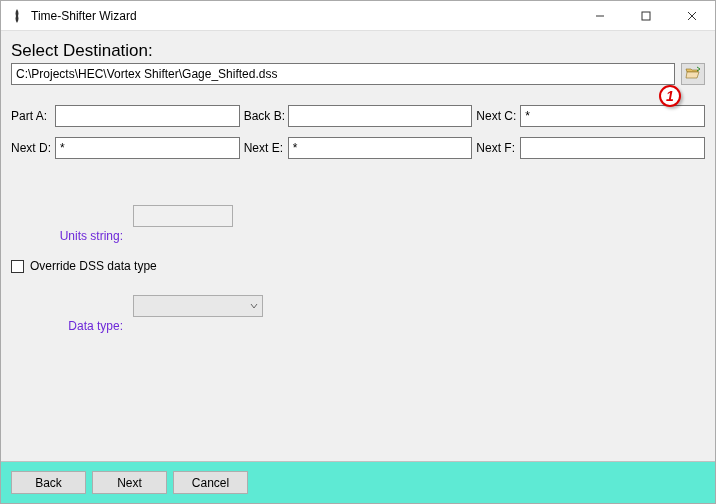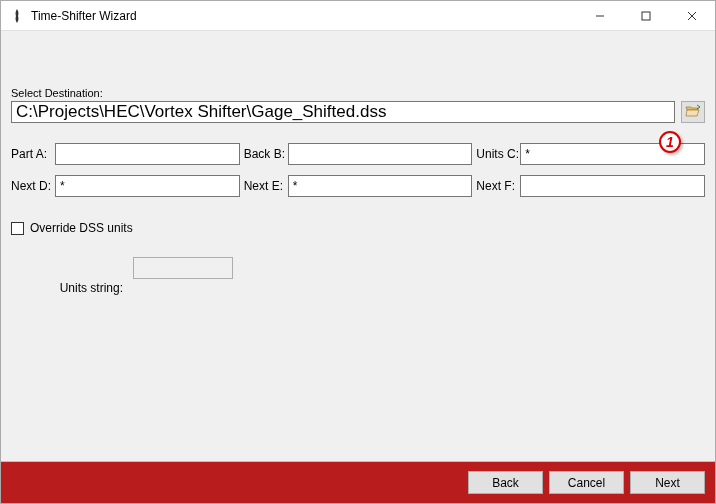--- a/index.html
+++ b/index.html
@@ -9,21 +9,20 @@
     font-size: 12px;
     color: #000;
     background: #fff;
   }
   .window {
     width: 716px; height: 504px;
     background: #f0f0f0;
     border: 1px solid #aaa;
     display: flex; flex-direction: column;
     position: relative;
-    gap: 46px;
   }
   .titlebar {
     height: 30px;
     background: #fff;
     border-bottom: 1px solid #e0e0e0;
     display: flex; align-items: center;
     padding-left: 8px;
   }
   .titlebar .app-icon {
     width: 16px; height: 16px;
@@ -36,33 +35,33 @@
     width: 46px; height: 30px;
     display: flex; align-items: center; justify-content: center;
     color: #555;
   }
   .content {
     flex: 1 1 auto;
     padding: 10px 10px 0 10px;
     display: flex; flex-direction: column;
     position: relative;
   }
-  .label { font-size: 11px; }
+  .label { font-size: 17px; }
   .row-dest {
     display: flex; align-items: center;
     margin-top: 2px;
     gap: 6px;
   }
   .dest-input {
     flex: 1 1 auto;
     height: 22px;
     border: 1px solid #767676;
     background: #fff;
     padding: 0 4px;
-    font-size: 17px;
+    font-size: 12px;
     font-family: inherit;
   }
   .browse-btn {
     width: 24px; height: 22px;
     border: 1px solid #adadad;
     background: #e1e1e1;
     display: flex; align-items: center; justify-content: center;
     position: relative;
   }
   .callout {
@@ -103,43 +102,43 @@
   .chk {
     width: 13px; height: 13px;
     border: 1px solid #333;
     background: #fff;
   }
   .sub-row {
     display: flex; align-items: center;
     margin-top: 6px; margin-left: 36px;
     gap: 10px;
   }
-  .sub-row .slabel { width: 76px; text-align: right; color: #000000; margin-top: 40px; }
+  .sub-row .slabel { width: 76px; text-align: right; color: #6d28d9; margin-top: 40px; }
   .units-input {
     width: 100px; height: 22px;
     border: 1px solid #adadad;
     background: #f0f0f0;
     padding: 0 4px;
     font-size: 12px;
     font-family: inherit;
   }
   .combo {
     width: 130px; height: 22px;
     border: 1px solid #adadad;
     background: #e8e8e8;
     display: flex; align-items: center; justify-content: flex-end;
     padding-right: 4px;
   }
   .combo .arrow { color: #666; font-size: 10px; }
   .footer {
     border-top: 1px solid #c0c0c0;
     height: 42px;
-    display: flex; align-items: center; justify-content: flex-end;
+    display: flex; align-items: center; 
     padding: 0 10px; gap: 6px;
-    background: #b91c1c;
+    background: #5eead4;
   }
   .btn {
     width: 75px; height: 23px;
     border: 1px solid #adadad;
     background: #e1e1e1;
     font-size: 12px;
     font-family: inherit;
     display: flex; align-items: center; justify-content: center;
   }
 </style>
@@ -191,49 +190,62 @@
       </div>
     </div>
 
     <div class="callout">1</div>
 
     <div class="parts-grid">
       <div class="plabel">Part A:</div>
       <input class="pinput" type="text" value="" style="">
       <div class="plabel">Back B:</div>
       <input class="pinput" type="text" value="" style="">
-      <div class="plabel">Units C:</div>
+      <div class="plabel">Next C:</div>
       <input class="pinput" type="text" value="*" style="">
       <div class="plabel">Next D:</div>
       <input class="pinput" type="text" value="*" style="">
       <div class="plabel">Next E:</div>
       <input class="pinput" type="text" value="*" style="">
       <div class="plabel">Next F:</div>
       <input class="pinput" type="text" value="" style="">
     </div>
 
     <div class="override-section">
-      <div class="chk-row">
-        <div class="chk"></div>
-        <span>Override DSS units</span>
-      </div>
       <div class="sub-row">
         <span class="slabel">Units string:</span>
         <input class="units-input" type="text" disabled="" value="" style="">
       </div>
     </div>
 
+    <div class="override-section" style="margin-top:16px;">
+      <div class="chk-row">
+        <div class="chk"></div>
+        <span>Override DSS data type</span>
+      </div>
+      <div class="sub-row">
+        <span class="slabel">Data type:</span>
+        <div class="combo">
+          <span></span>
+          <span class="arrow">
+            <svg width="8" height="8" viewBox="0 0 8 8">
+                <path d="M1 2 L4 6 L7 2" fill="none" stroke="#666" stroke-width="1"></path>
+              </svg>
+          </span>
+        </div>
+      </div>
+    </div>
 
   </div>
 
   <div class="footer">
     <div class="btn">
         <span>Back</span>
       </div>
     <div class="btn">
+        <span>Next</span>
+      </div>
+    <div class="btn">
         <span>Cancel</span>
       </div>
-    <div class="btn">
-        <span>Next</span>
-      </div>
   </div>
 
 </div>
 
 </body></html>

